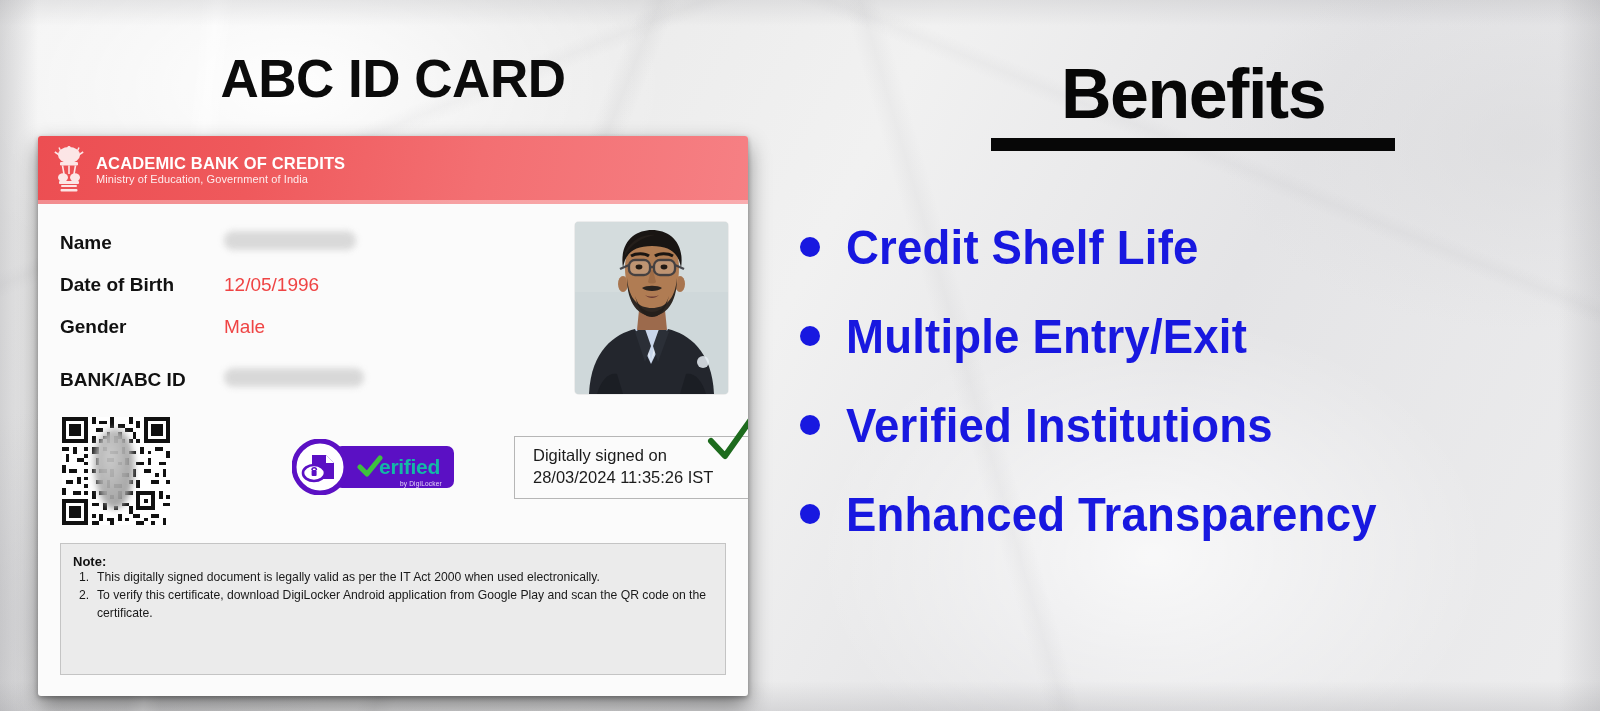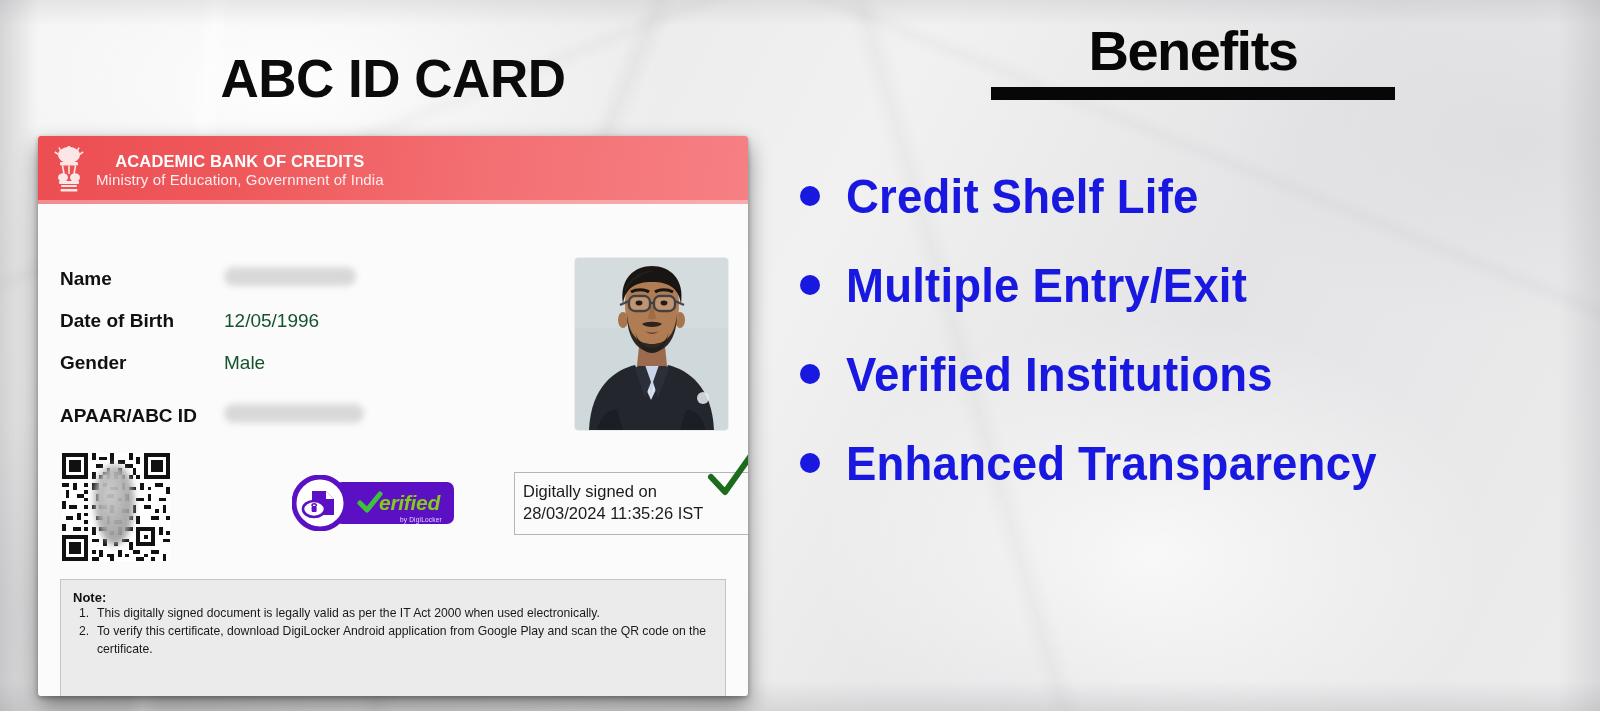--- a/index.html
+++ b/index.html
@@ -101,45 +101,45 @@
   }
   #header-text { line-height: 1.22; }
   #org-name {
     font-size: 16.5px;
     font-weight: bold;
     color: #ffffff;
     letter-spacing: .15px;
     text-align: center;
   }
   #org-sub {
-    font-size: 15px;
+    font-size: 11px;
     color: #fdeced;
     letter-spacing: .1px;
   }
 
   
-  #card-body { padding: 18px 22px 0 22px; position: relative; margin-top: 36px; }
+  #card-body { padding: 18px 22px 0 22px; position: relative; }
 
   #fields { width: 460px; }
   .field-row {
     display: flex;
     align-items: center;
     height: 42px;
   }
   .field-row.spaced { margin-top: 11px; }
   .field-label {
     width: 164px;
     flex: 0 0 164px;
     font-size: 19px;
     font-weight: bold;
     color: #111;
   }
   .field-value {
     font-size: 19px;
-    color: #14532d;
+    color: #ef4444;
   }
   
   .redacted {
     display: inline-block;
     height: 19px;
     border-radius: 9px;
     background: #d7d7d7;
     filter: blur(3.2px);
     opacity: .95;
   }
@@ -199,38 +199,37 @@
     background: #5b10c4;
     border-radius: 7px;
     display: flex;
     align-items: center;
     position: relative;
   }
   #dl-check { width: 26px; height: 26px; margin-right: -4px; }
   #dl-word {
     font-size: 21px;
     font-weight: bold;
-    color: #84cc16;
+    color: #14b8a6;
     letter-spacing: -.3px;
-    font-style: italic;
   }
   #dl-sub {
     position: absolute;
     right: 12px; bottom: 1px;
     font-size: 6.5px;
     color: #e4d4f7;
     letter-spacing: .2px;
   }
 
   
   #signed-box {
     position: absolute;
     left: 454px; top: 19px;
     width: 259px;
-    padding: 8px 10px 9px 8px;
+    padding: 8px 10px 9px 18px;
     background: #fbfbfb;
     border: 1px solid #b6b6b6;
     line-height: 1.32;
   }
   .signed-line { font-size: 16.5px; color: #1b1b1b; white-space: nowrap; }
   #green-check {
     position: absolute;
     left: 645px; top: -3px;
     width: 52px; height: 48px;
     z-index: 3;
@@ -268,26 +267,27 @@
     position: absolute;
     left: 786px; top: 0;
     width: 814px; height: 711px;
     z-index: 4;
   }
   #benefits-heading {
     text-align: center;
     padding-top: 22px;
   }
   #benefits-title {
-    font-size: 56px;
+    font-size: 70px;
     font-weight: bold;
     color: #070707;
     letter-spacing: -1.5px;
     line-height: 1.05;
     display: inline-block;
+    margin-top: 36px;
   }
   #benefits-rule {
     width: 404px;
     height: 13px;
     background: #070707;
     margin: 6px auto 0 auto;
   }
   #benefits-list {
     list-style: none;
     margin-top: 52px;
@@ -356,21 +356,21 @@
         </div>
         <div class="field-row">
           <div class="field-label">Date of Birth</div>
           <div class="field-value">12/05/1996</div>
         </div>
         <div class="field-row">
           <div class="field-label">Gender</div>
           <div class="field-value">Male</div>
         </div>
         <div class="field-row spaced">
-          <div class="field-label">APAAR/ABC ID</div>
+          <div class="field-label">BANK/ABC ID</div>
           <div class="field-value"><span class="redacted w-id"></span></div>
         </div>
       </div>
 
       <div id="photo">
         <svg viewBox="0 0 153 172" preserveAspectRatio="xMidYMid slice">
           <rect width="153" height="172" fill="#cfd8da"></rect>
           <rect x="0" y="0" width="153" height="70" fill="#d4dcdd"></rect>
 
           <path d="M14 172 C16 128 40 112 60 107 L93 107 C113 112 137 128 139 172 Z" fill="#23262d"></path>

